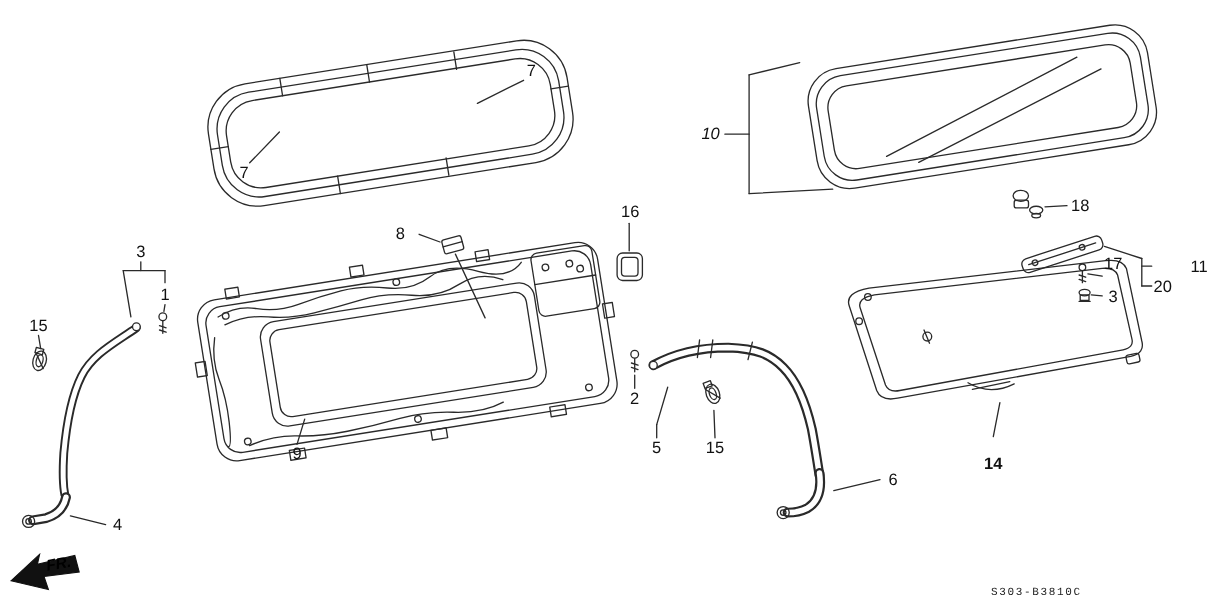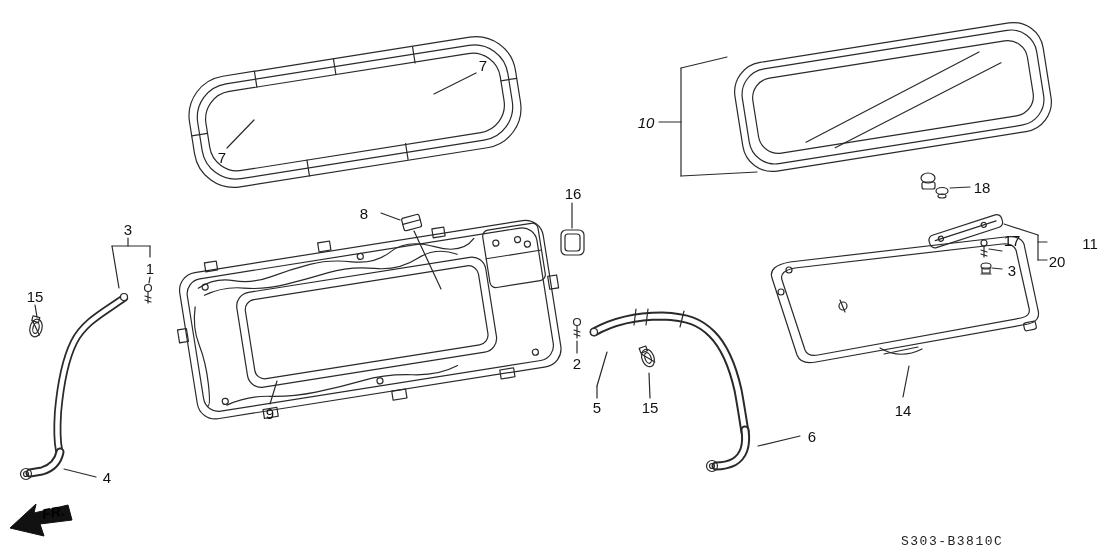--- a/index.html
+++ b/index.html
@@ -25,21 +25,21 @@
   .fr-text{
     position:absolute;left:36px;top:8px;
     font-family:"Liberation Sans",sans-serif;
     font-weight:bold;font-style:italic;
     font-size:14px;color:#000;
     transform:rotate(-10deg);
   }
   .diagram-code{
     position:absolute;left:901px;top:534px;
     font-family:"Liberation Mono",monospace;
-    font-size:13px;letter-spacing:1.5px;color:#222;
+    font-size:10px;letter-spacing:1.5px;color:#222;
   }
 </style>
 </head>
 <body>
 
 <div class="canvas">
 
   <svg class="artwork" width="1102" height="554" viewBox="0 0 1102 554" fill="none" stroke="#2a2a2a" stroke-width="1.2" stroke-linecap="round" stroke-linejoin="round">
 
     <g transform="rotate(-9 355 112)">
@@ -243,21 +243,21 @@
       <div class="part-label" style="left: 1012px; top: 240px;">17</div>
       <div class="part-label" style="left: 1090px; top: 243px;">11</div>
       <div class="part-label" style="left: 1057px; top: 261px;">20</div>
       <div class="part-label" style="left: 1012px; top: 270px;">3</div>
       <div class="part-label" style="left: 35px; top: 296px;">15</div>
       <div class="part-label" style="left: 577px; top: 363px;">2</div>
       <div class="part-label" style="left: 270px; top: 413px;">9</div>
       <div class="part-label" style="left: 597px; top: 407px;">5</div>
       <div class="part-label" style="left: 650px; top: 407px;">15</div>
       <div class="part-label" style="left: 812px; top: 436px;">6</div>
-      <div class="part-label" style="left: 903px; top: 410px;">14</div>
+      <div class="part-label" style="left: 903px; top: 422px; font-weight: bold;">14</div>
       <div class="part-label" style="left: 107px; top: 477px;">4</div>
     </div>
 
   <div class="fr-group">
     <svg width="90" height="48" viewBox="0 0 90 48">
       <polygon points="4,32 30,8 28,17 62,9 66,24 34,28 38,40" fill="#111" stroke="#111"></polygon>
     </svg>
     <span class="fr-text">FR.</span>
   </div>
 

